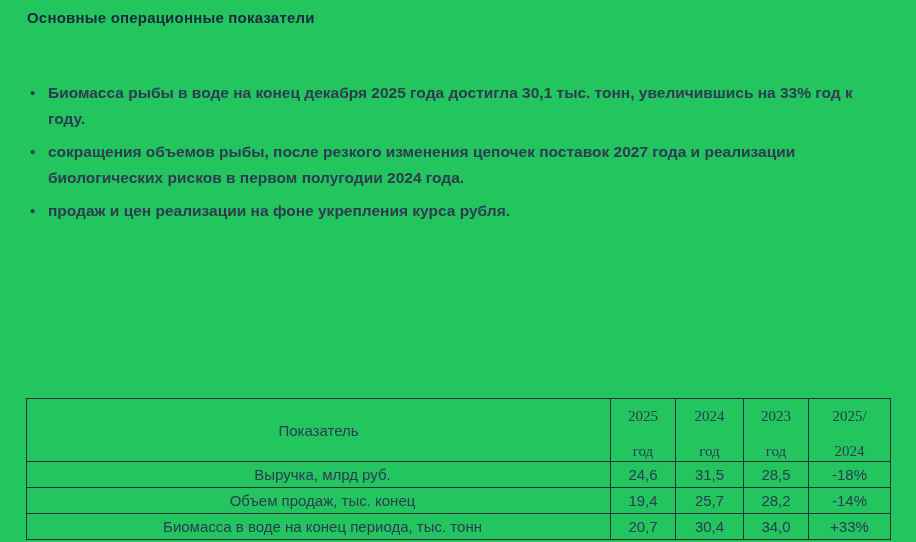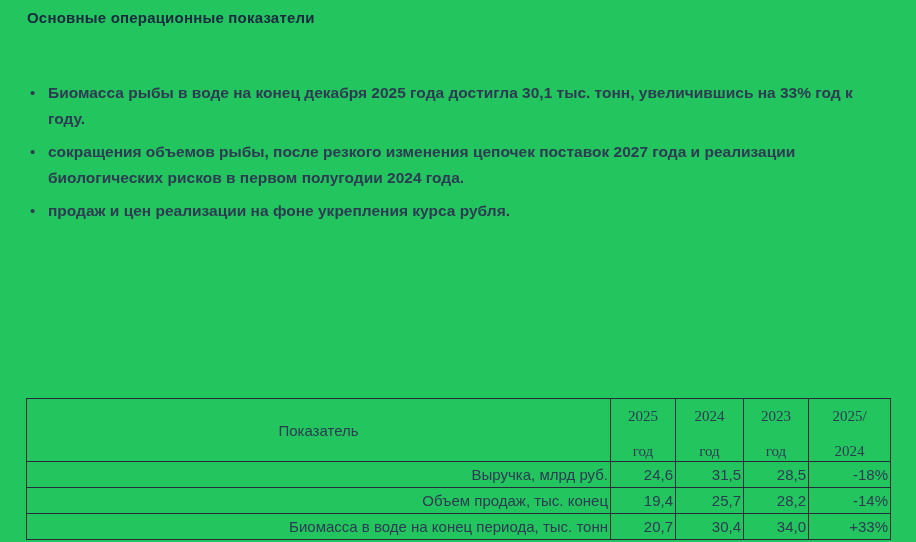--- a/index.html
+++ b/index.html
@@ -40,22 +40,22 @@
   }
   .kpi-table th, .kpi-table td {
     border:1.5px solid #242e3b;
     font-weight:normal;
     overflow:hidden;
   }
   .kpi-table thead th { height:63px; vertical-align:middle; text-align:center; }
   th.year-head { vertical-align:top; padding-top:7px;font-family:Liberation Serif, serif; }
   .year-line { display:block; line-height:17px; }
   .year-line.l1 { margin-bottom:18px; }
-  .kpi-table tbody td { height:26px; text-align:right; padding:1px 2px; }
-  .kpi-table tbody td.indicator-cell { text-align:right; padding-left:10px; }
+  .kpi-table tbody td { height:26px; text-align:center; padding:1px 2px; }
+  .kpi-table tbody td.indicator-cell { text-align:center; padding-left:10px; }
 </style>
 </head>
 <body>
 
 <div class="page">
 
   <div class="doc-title">Основные операционные показатели</div>
 
   <ul class="bullet-list">
     <li class="bullet-item">

